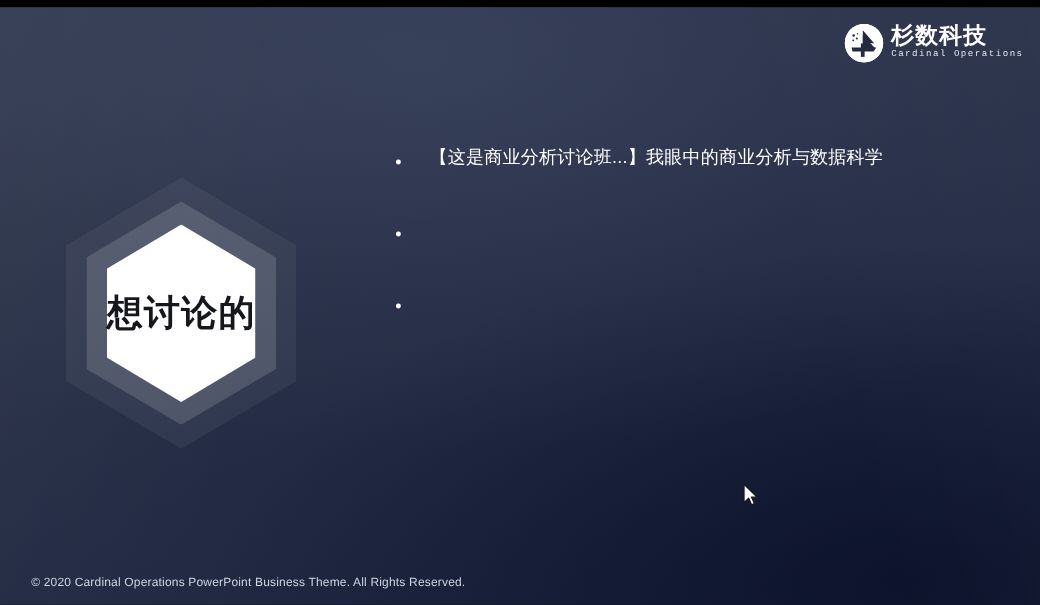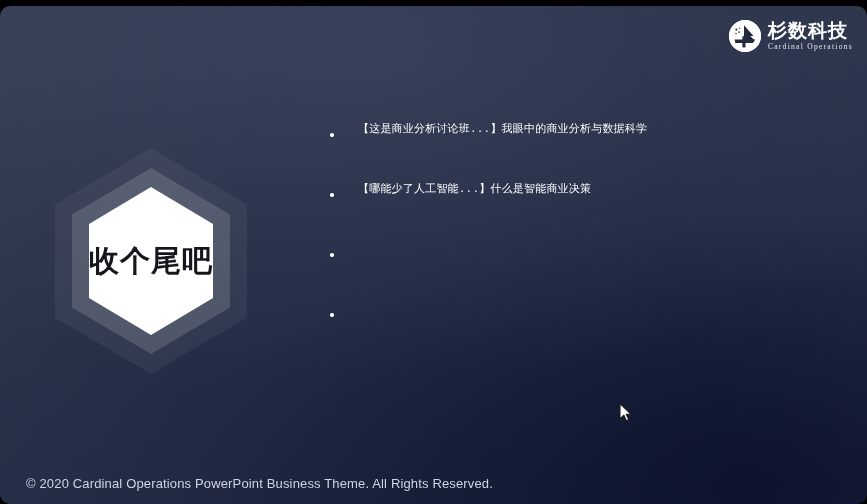--- a/index.html
+++ b/index.html
@@ -17,21 +17,20 @@
   }
 
   
   #slide {
     position:absolute; left:0; top:6px; width:867px; height:498px;
     overflow:hidden;
     background:
       radial-gradient(120% 95% at 40% 8%, rgba(62,72,98,0.70) 0%, rgba(62,72,98,0.18) 42%, rgba(0,0,0,0) 70%),
       radial-gradient(85% 70% at 88% 96%, rgba(10,16,40,0.85) 0%, rgba(10,16,40,0.25) 55%, rgba(0,0,0,0) 80%),
       linear-gradient(160deg, #2e364c 0%, #2a3248 22%, #262e46 45%, #212943 68%, #1c2440 85%, #18203c 100%);
-    border-radius: 10px;
   }
   
   #slide::after {
     content:""; position:absolute; inset:0; pointer-events:none;
     background:
       linear-gradient(105deg, rgba(255,255,255,0.030) 0%, rgba(255,255,255,0.0) 30%),
       linear-gradient(255deg, rgba(255,255,255,0.022) 0%, rgba(255,255,255,0.0) 26%);
   }
 
   
@@ -45,21 +44,21 @@
     display:flex; align-items:center; justify-content:center;
   }
   #logo-mark svg { display:block; }
   #logo-words { display:flex; flex-direction:column; line-height:1; }
   #logo-cn {
     font-size:19px; font-weight:700; color:#ffffff;
     letter-spacing:1.0px; font-family:"DejaVu Sans","Liberation Sans",sans-serif;
   }
   #logo-en {
     font-size:7.6px; color:#e2e6ef; letter-spacing:1.25px;
-    margin-top:3px; font-family:Liberation Serif, serif;
+    margin-top:3px; font-family:Liberation Mono, monospace;
   }
 
   
   #hex-badge {
     position:absolute; left:46px; top:130px; width:210px; height:250px; z-index:4;
   }
   .hex {
     position:absolute; left:50%; top:50%;
     transform:translate(-50%,-50%);
     clip-path:polygon(50% 0%, 100% 25%, 100% 75%, 50% 100%, 0% 75%, 0% 25%);
@@ -85,29 +84,29 @@
     height:60px;
   }
   .bullet-dot {
     flex:0 0 auto; width:36px; padding-top:11px;
   }
   .bullet-dot i {
     display:block; width:3.5px; height:3.5px; border-radius:50%;
     background:#ffffff; margin-left:8px;
   }
   .bullet-text {
-    font-size:11px; color:#ffffff; line-height:1.35;
+    font-size:15px; color:#ffffff; line-height:1.35;
     letter-spacing:0.2px; white-space:nowrap;
-    font-family:Liberation Mono, monospace;
+    font-family:Liberation Sans, sans-serif;
   }
 
   
   #footer {
     position:absolute; left:26px; bottom:13px; z-index:5;
-    font-size:13px; color:#ced4e2; letter-spacing:0.15px;
+    font-size:10px; color:#ced4e2; letter-spacing:0.15px;
     font-family:"Liberation Sans", sans-serif;
   }
 
   
   #cursor { position:absolute; left:618px; top:402px; z-index:20; pointer-events:none; }
 </style>
 </head>
 <body>
 
 <div id="top-letterbox"></div>
@@ -131,39 +130,33 @@
     <div id="logo-words">
       <span id="logo-cn">杉数科技</span>
       <span id="logo-en">Cardinal Operations</span>
     </div>
   </div>
 
   <div id="hex-badge">
     <div id="hex-outer" class="hex"></div>
     <div id="hex-middle" class="hex"></div>
     <div id="hex-inner" class="hex"></div>
-    <div id="hex-label">收个尾吧</div>
+    <div id="hex-label">想讨论的</div>
   </div>
 
   <div id="bullets">
 
     <div class="bullet-row">
       <span class="bullet-dot">
           <i></i>
         </span>
       <span class="bullet-text">【这是商业分析讨论班...】我眼中的商业分析与数据科学</span>
     </div>
 
 
-    <div class="bullet-row">
-      <span class="bullet-dot">
-          <i></i>
-        </span>
-      <span class="bullet-text">【哪能少了人工智能...】什么是智能商业决策</span>
-    </div>
 
     <div class="bullet-row">
       <span class="bullet-dot">
           <i></i>
         </span>
     </div>
 
     <div class="bullet-row">
       <span class="bullet-dot">
           <i></i>

